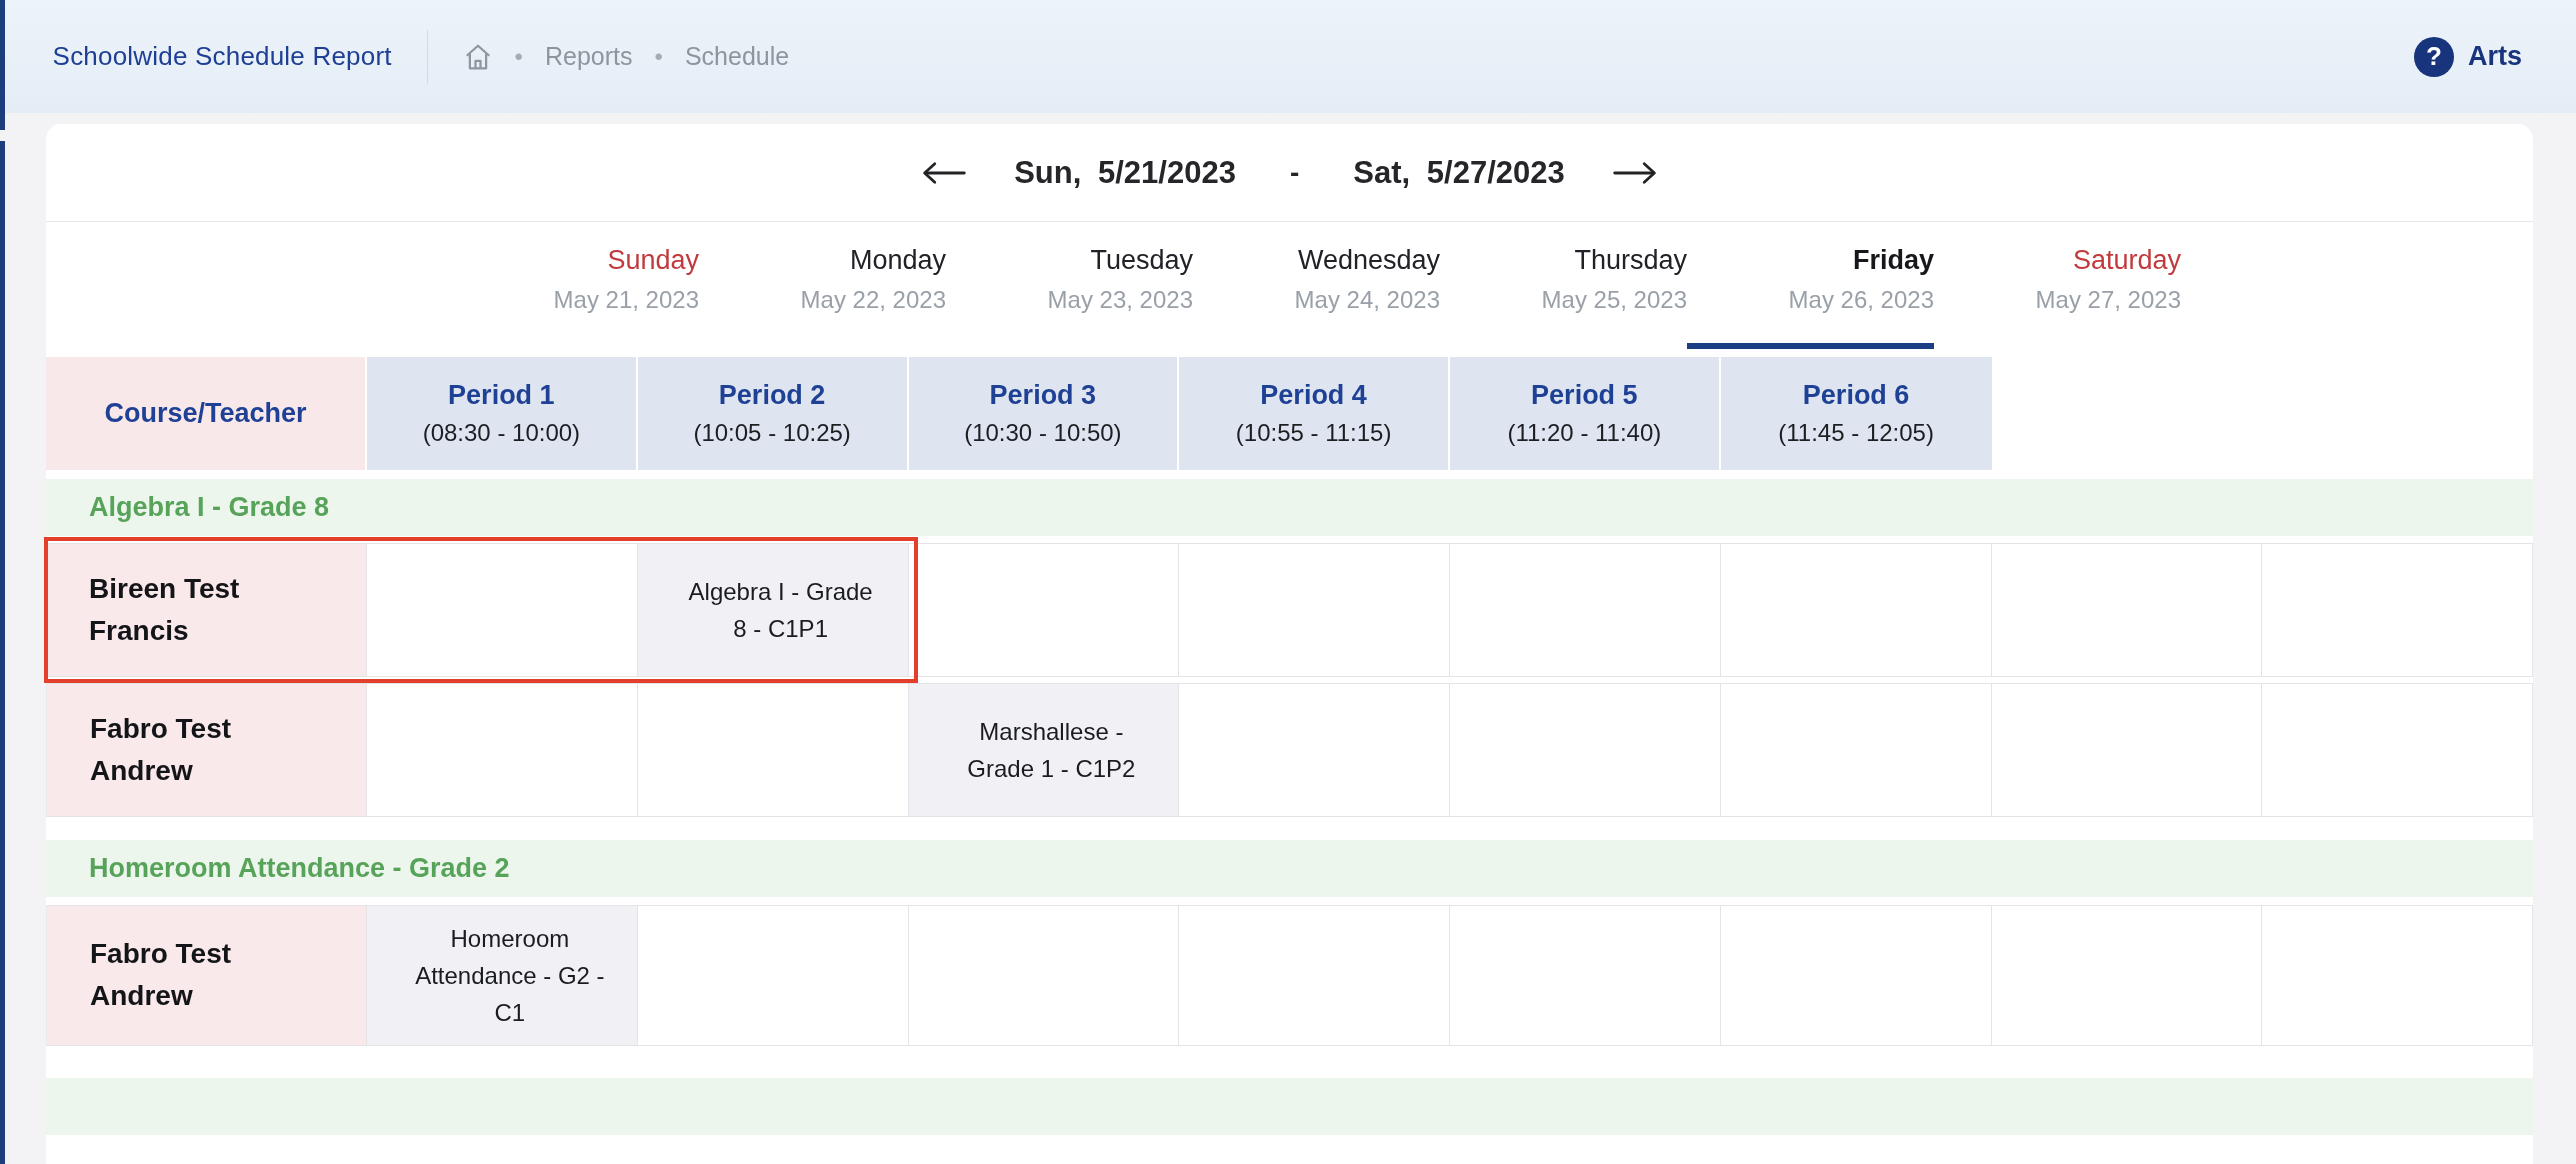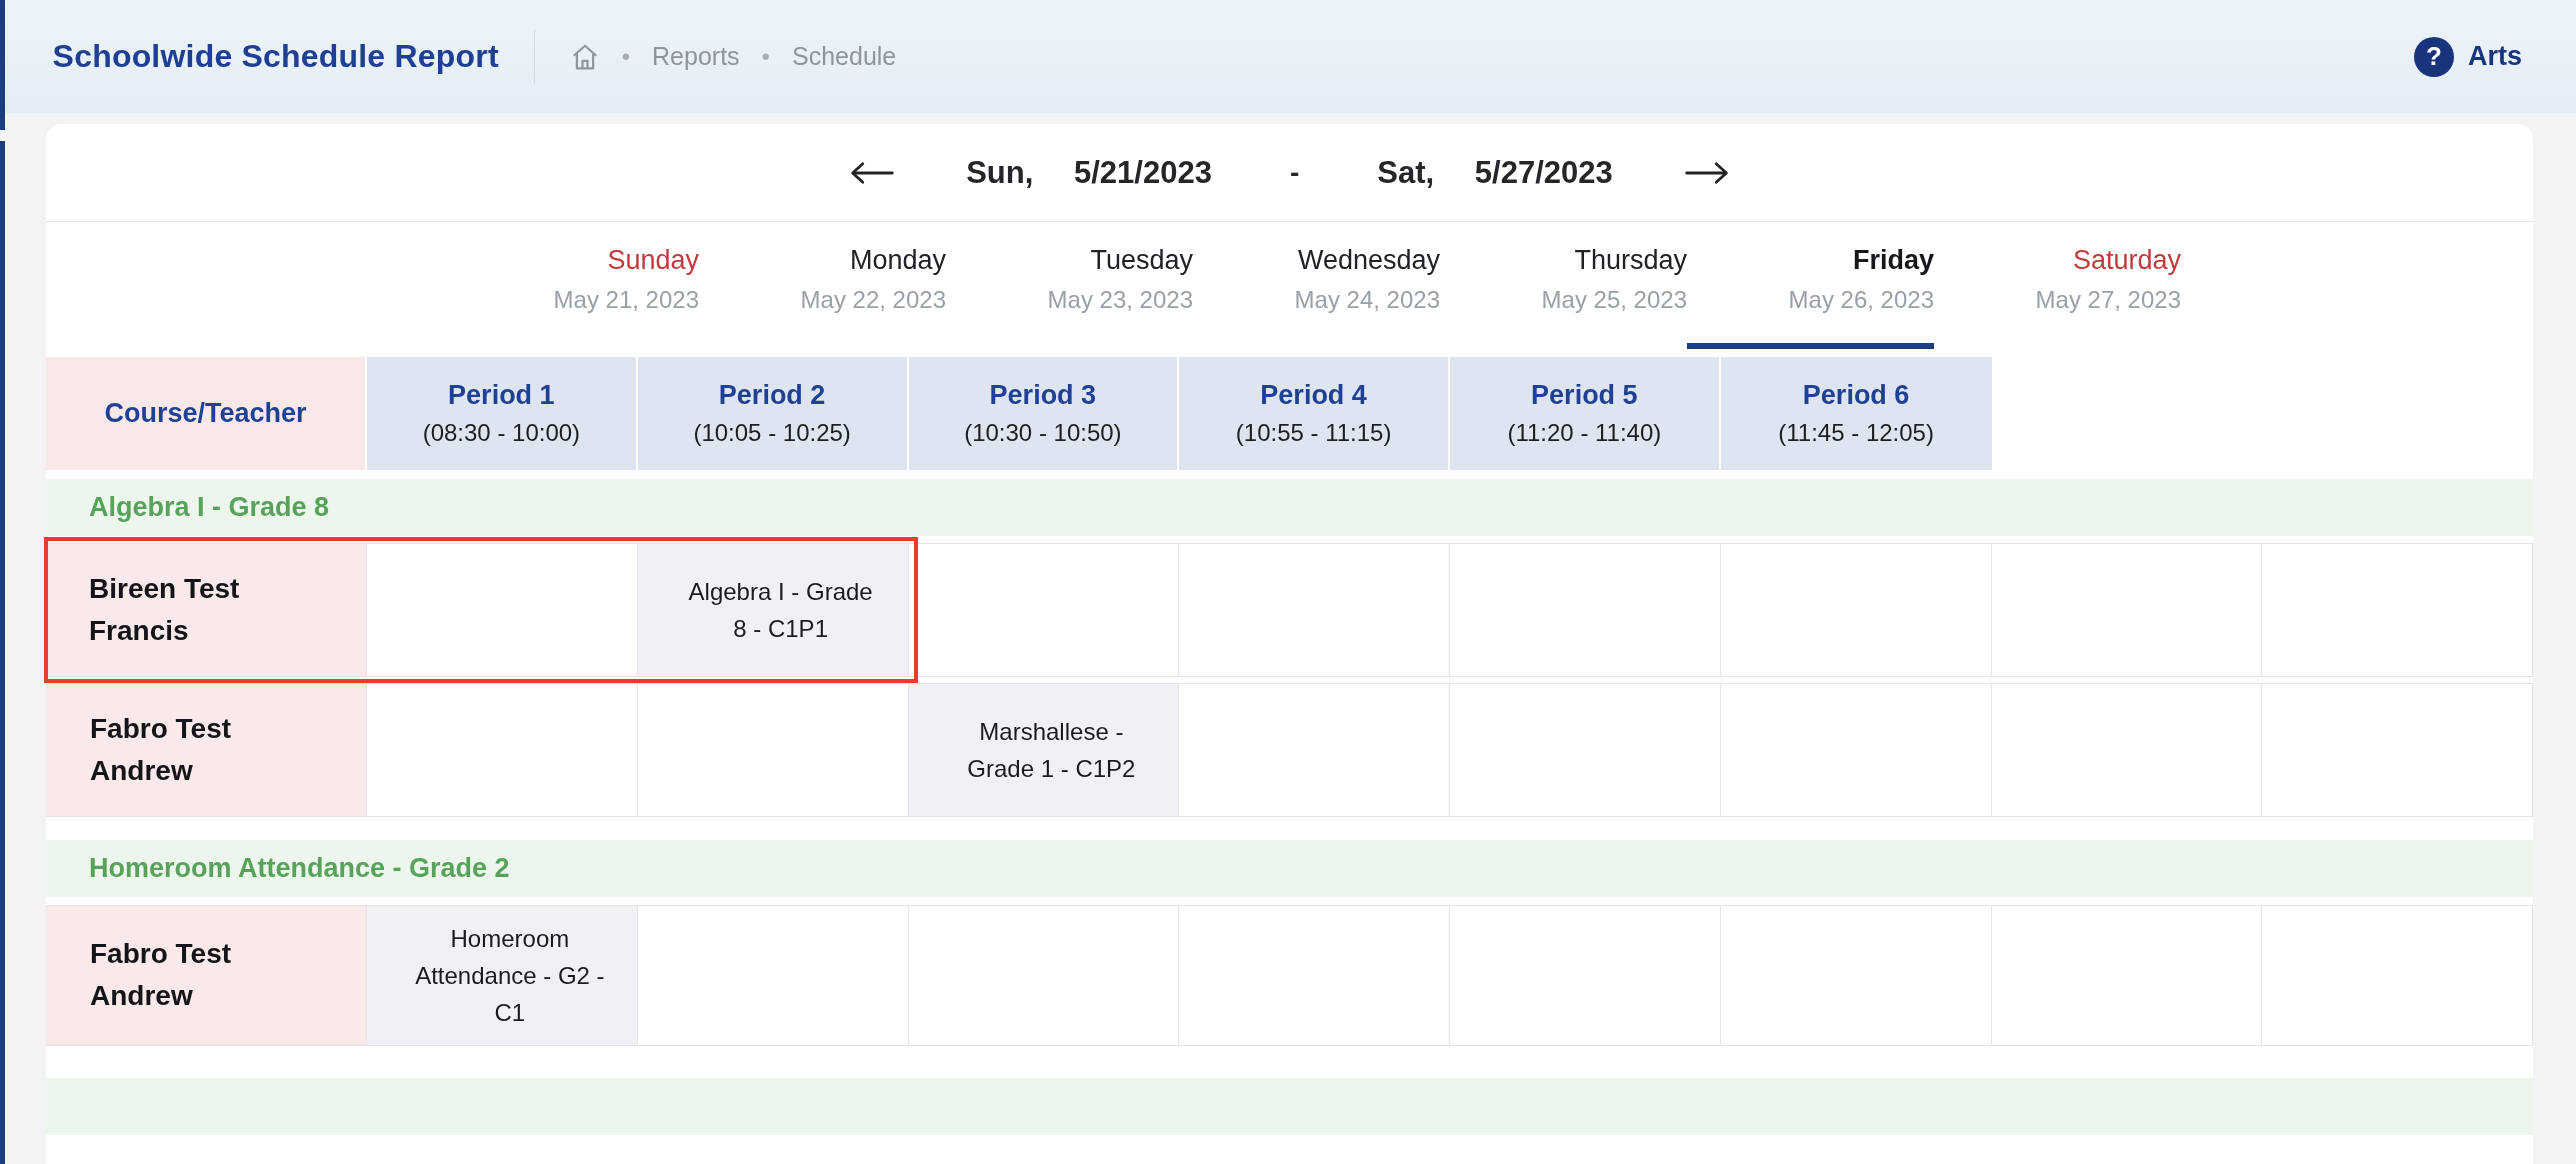--- a/index.html
+++ b/index.html
@@ -14,21 +14,21 @@
   .edge-strip { position:absolute; left:0; width:4.6px; background:#1d3e7d; z-index:10; }
   .edge-strip.a { top:0; height:130px; }
   .edge-strip.b { top:141px; height:1024px; }
 
   
   .topbar {
     position:absolute; left:4.6px; top:0; right:0; height:113px;
     background:linear-gradient(#edf3fa, #e4edf6);
     display:flex; align-items:center; padding:0 54px 0 48px;
   }
-  .page-title { font-size:32px; font-weight:bold; color:#1e3f94; letter-spacing:0.2px; }
+  .page-title { font-size:26px; font-weight:normal; color:#1e3f94; letter-spacing:0.2px; }
   .tb-divider { width:0.9px; height:54px; background:#d5dae2; margin:0 35px; }
   .breadcrumb { display:flex; align-items:center; gap:22px; font-size:25px; color:#8f959d; }
   .crumb-dot { color:#a8acb2; font-size:24px; }
   .home-ic svg { display:block; }
   .help-btn { margin-left:auto; display:flex; align-items:center; gap:14px; cursor:pointer; }
   .help-circle {
     width:40px; height:40px; border-radius:50%; background:#17347c; color:#fff;
     font-size:26px; font-weight:bold; display:flex; align-items:center; justify-content:center;
   }
   .help-label { font-size:27px; color:#17347c; font-weight:600; }
@@ -36,21 +36,21 @@
   
   .card {
     position:absolute; left:46px; top:124px; width:2487px; height:1113px;
     background:#fff; border-radius:15px 15px 0 0;
   }
 
   
   .week-nav {
     height:98px; border-bottom:0.9px solid #e7e7ea;
     display:flex; align-items:center; justify-content:center;
-    font-size:31px; font-weight:600; color:#26262a;gap:24px;
+    font-size:31px; font-weight:600; color:#26262a;
   }
   .wn-arrow { cursor:pointer; display:flex; align-items:center; padding:5.6px; }
   .wn-arrow svg { display:block; }
   .wn-day { margin-left:39px; }
   .wn-date { margin-left:16.7px; }
   .wn-sep { margin:0 54px; font-size:28px; }
   .wn-day2 { margin-left:0; }
   .wn-arrow.next { margin-left:41px; }
   .wn-arrow.prev { margin-right:1.9px; }
 

